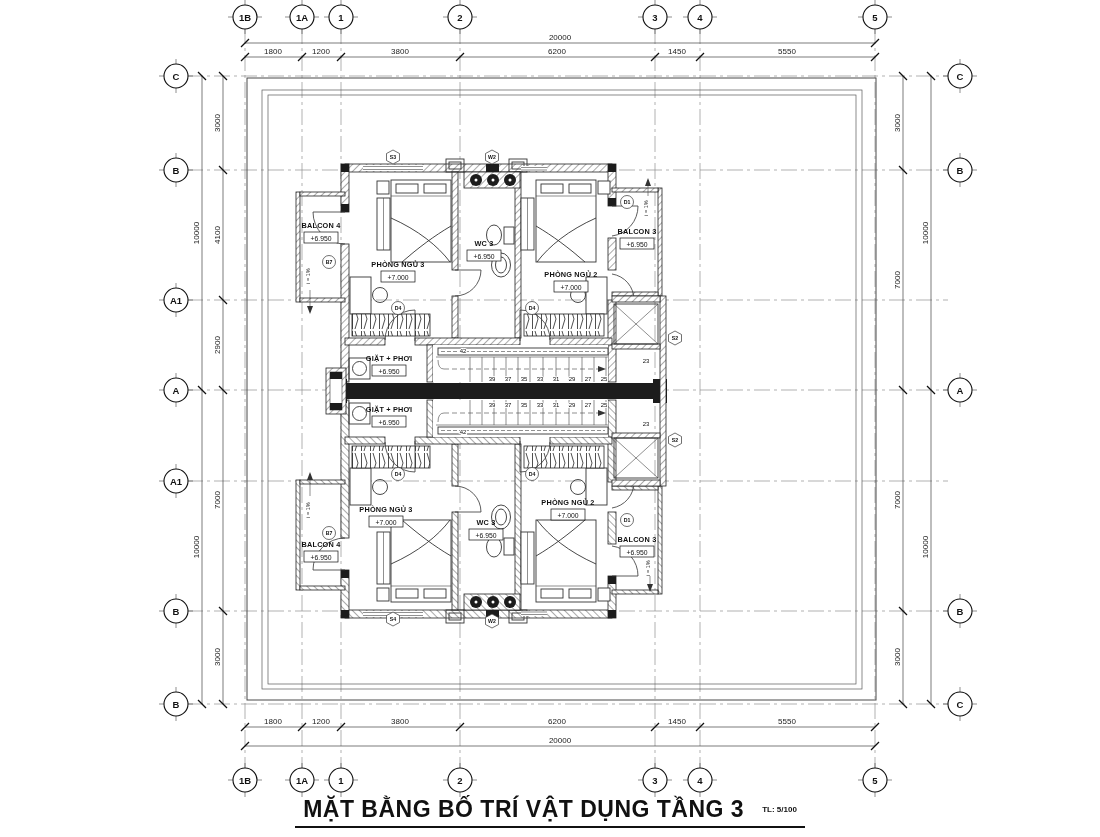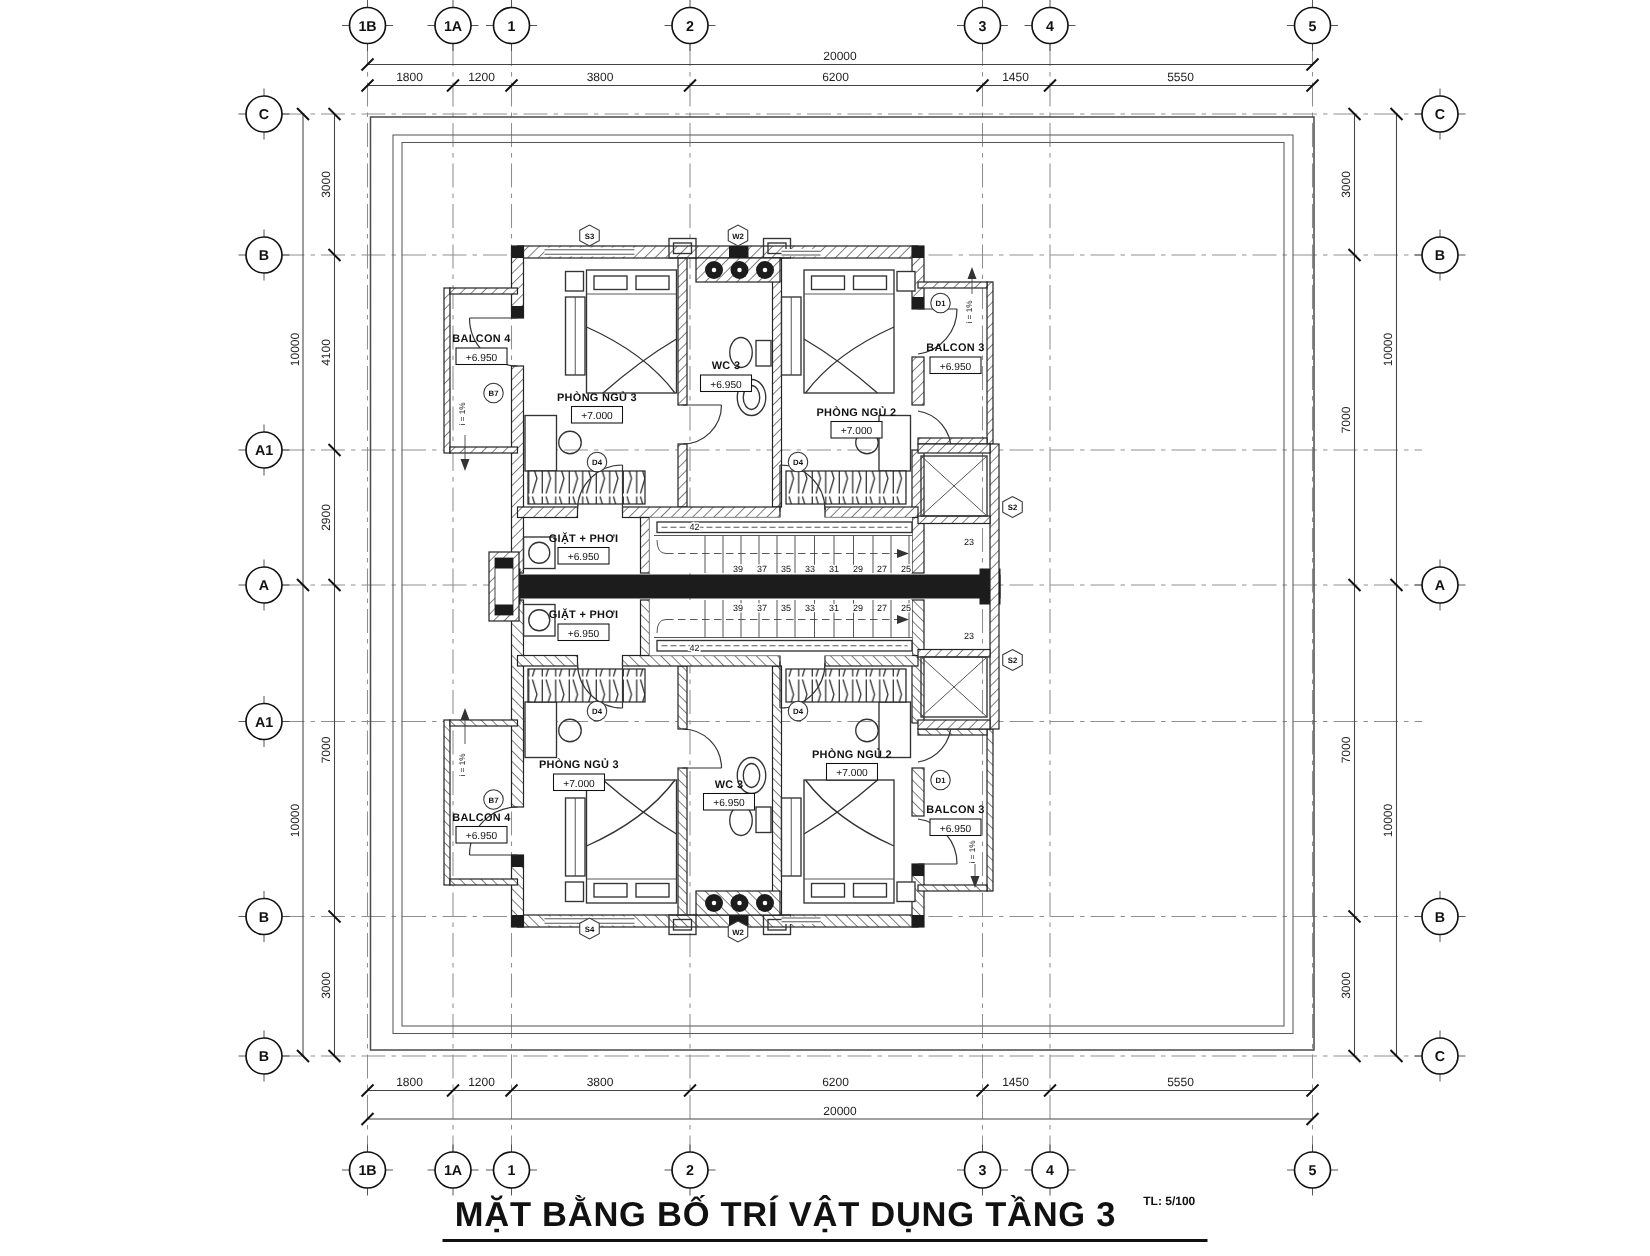--- a/index.html
+++ b/index.html
@@ -22,21 +22,21 @@
   .bubt{font-size:9.5px;font-weight:700;text-anchor:middle;}
   .room{font-size:7.3px;font-weight:700;text-anchor:middle;letter-spacing:.2px;}
   .lvl{font-size:6.8px;text-anchor:middle;}
   .lvlbox{fill:#fff;stroke:#111;stroke-width:.7;}
   .tag{font-size:5.2px;font-weight:700;text-anchor:middle;}
   .tagshape{fill:#fff;stroke:#333;stroke-width:.7;}
   .num{font-size:6px;text-anchor:middle;stroke:#fff;stroke-width:2px;paint-order:stroke;fill:#111;}
   .slope{font-size:5.5px;text-anchor:middle;fill:#222;}
   .hangrect{fill:url(#hang);stroke:#222;stroke-width:.8;}
   .title-wrap{position:absolute;left:0;right:0;top:796px;display:flex;justify-content:center;}
-  .title-inner{display:flex;align-items:flex-start;gap:18px;border-bottom:2px solid #111;padding:0 8px 3px 8px;}
+  .title-inner{display:flex;align-items:center;gap:18px;border-bottom:2px solid #111;padding:0 8px 3px 8px;}
   .title-main{font-size:23px;font-weight:700;color:#111;letter-spacing:.5px;}
   .title-scale{font-size:8px;font-weight:700;color:#111;}
 </style>
 </head>
 <body>
 
 <div class="stage">
 <svg width="1100" height="837" viewBox="0 0 1100 837">
   <defs>
     <pattern id="hatch" width="5" height="5" patternUnits="userSpaceOnUse" patternTransform="rotate(45)">

